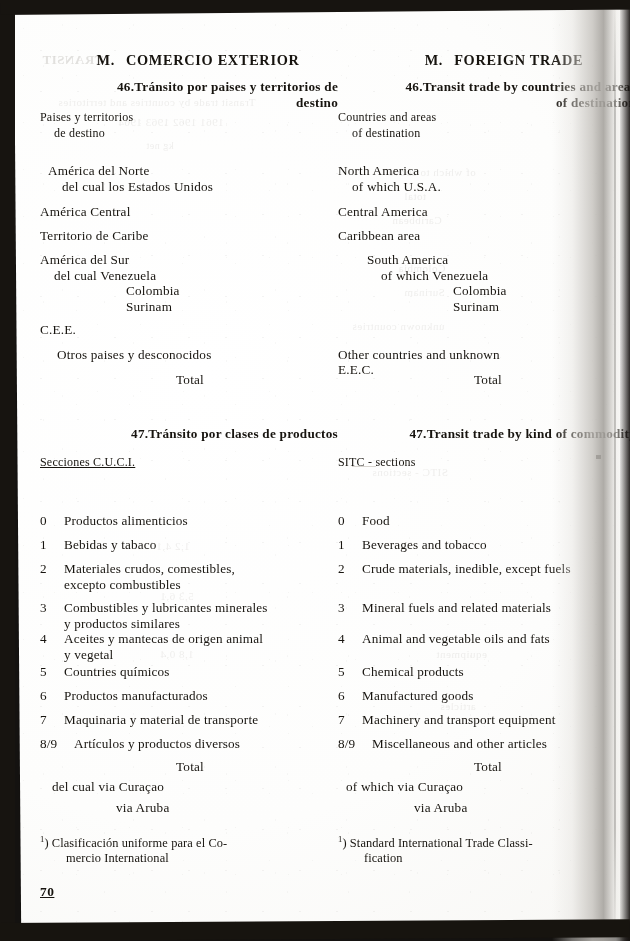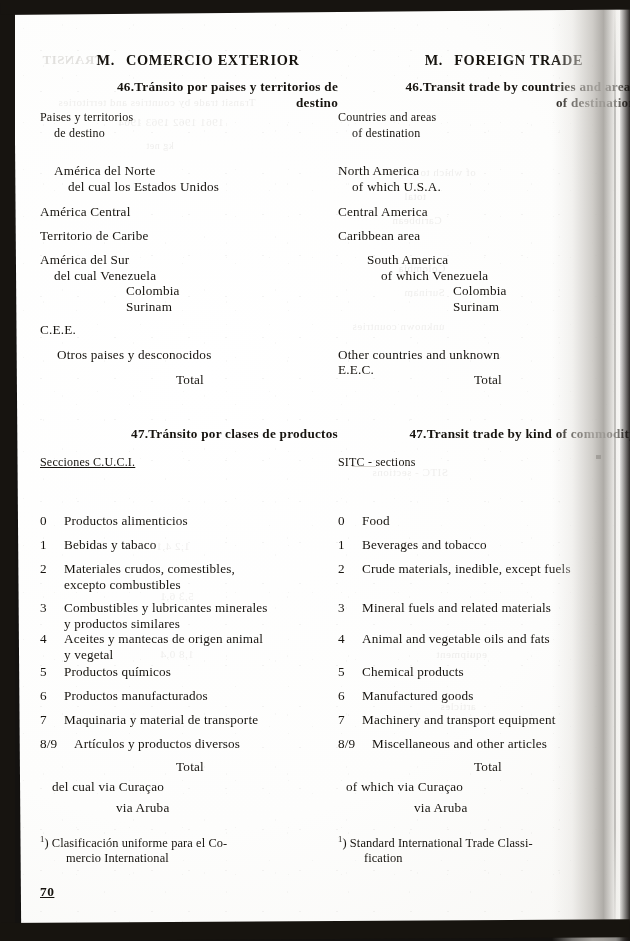--- a/index.html
+++ b/index.html
@@ -225,21 +225,21 @@
       <div class="sect-title" style="position:absolute;left:0px;top:79px;width:300px;">
         <span class="num">46.</span><span>Tránsito por paises y territorios de</span>
         <span class="hang">destino</span>
       </div>
 
       <div class="subhead" style="position:absolute;left:2px;top:110px;width:300px;">
         <span>Paises y territorios</span>
         <span class="ind">de destino</span>
       </div>
 
-      <div class="row" style="position:absolute;left:16px;top:163px;">
+      <div class="row" style="position:absolute;left:10px;top:163px;">
         <span>América del Norte</span>
         <span class="ind1">del cual los Estados Unidos</span>
       </div>
       <div class="row" style="position:absolute;left:2px;top:204px;">
         <span>América Central</span>
       </div>
       <div class="row" style="position:absolute;left:2px;top:228px;">
         <span>Territorio de Caribe</span>
       </div>
       <div class="row" style="position:absolute;left:2px;top:252px;">
@@ -280,21 +280,21 @@
       <div class="item" style="position:absolute;left:2px;top:600px;width:300px;">
         <span class="code">3</span>
         <span class="txt"><span>Combustibles y lubricantes minerales</span><span class="cont">y productos similares</span></span>
       </div>
       <div class="item" style="position:absolute;left:2px;top:631px;width:300px;">
         <span class="code">4</span>
         <span class="txt"><span>Aceites y mantecas de origen animal</span><span class="cont">y vegetal</span></span>
       </div>
       <div class="item" style="position:absolute;left:2px;top:664px;width:300px;">
         <span class="code">5</span>
-        <span class="txt">Productos químicos</span>
+        <span class="txt">Countries químicos</span>
       </div>
       <div class="item" style="position:absolute;left:2px;top:688px;width:300px;">
         <span class="code">6</span>
         <span class="txt">Productos manufacturados</span>
       </div>
       <div class="item" style="position:absolute;left:2px;top:712px;width:300px;">
         <span class="code">7</span>
         <span class="txt">Maquinaria y material de transporte</span>
       </div>
       <div class="item" style="position:absolute;left:2px;top:736px;width:300px;">

